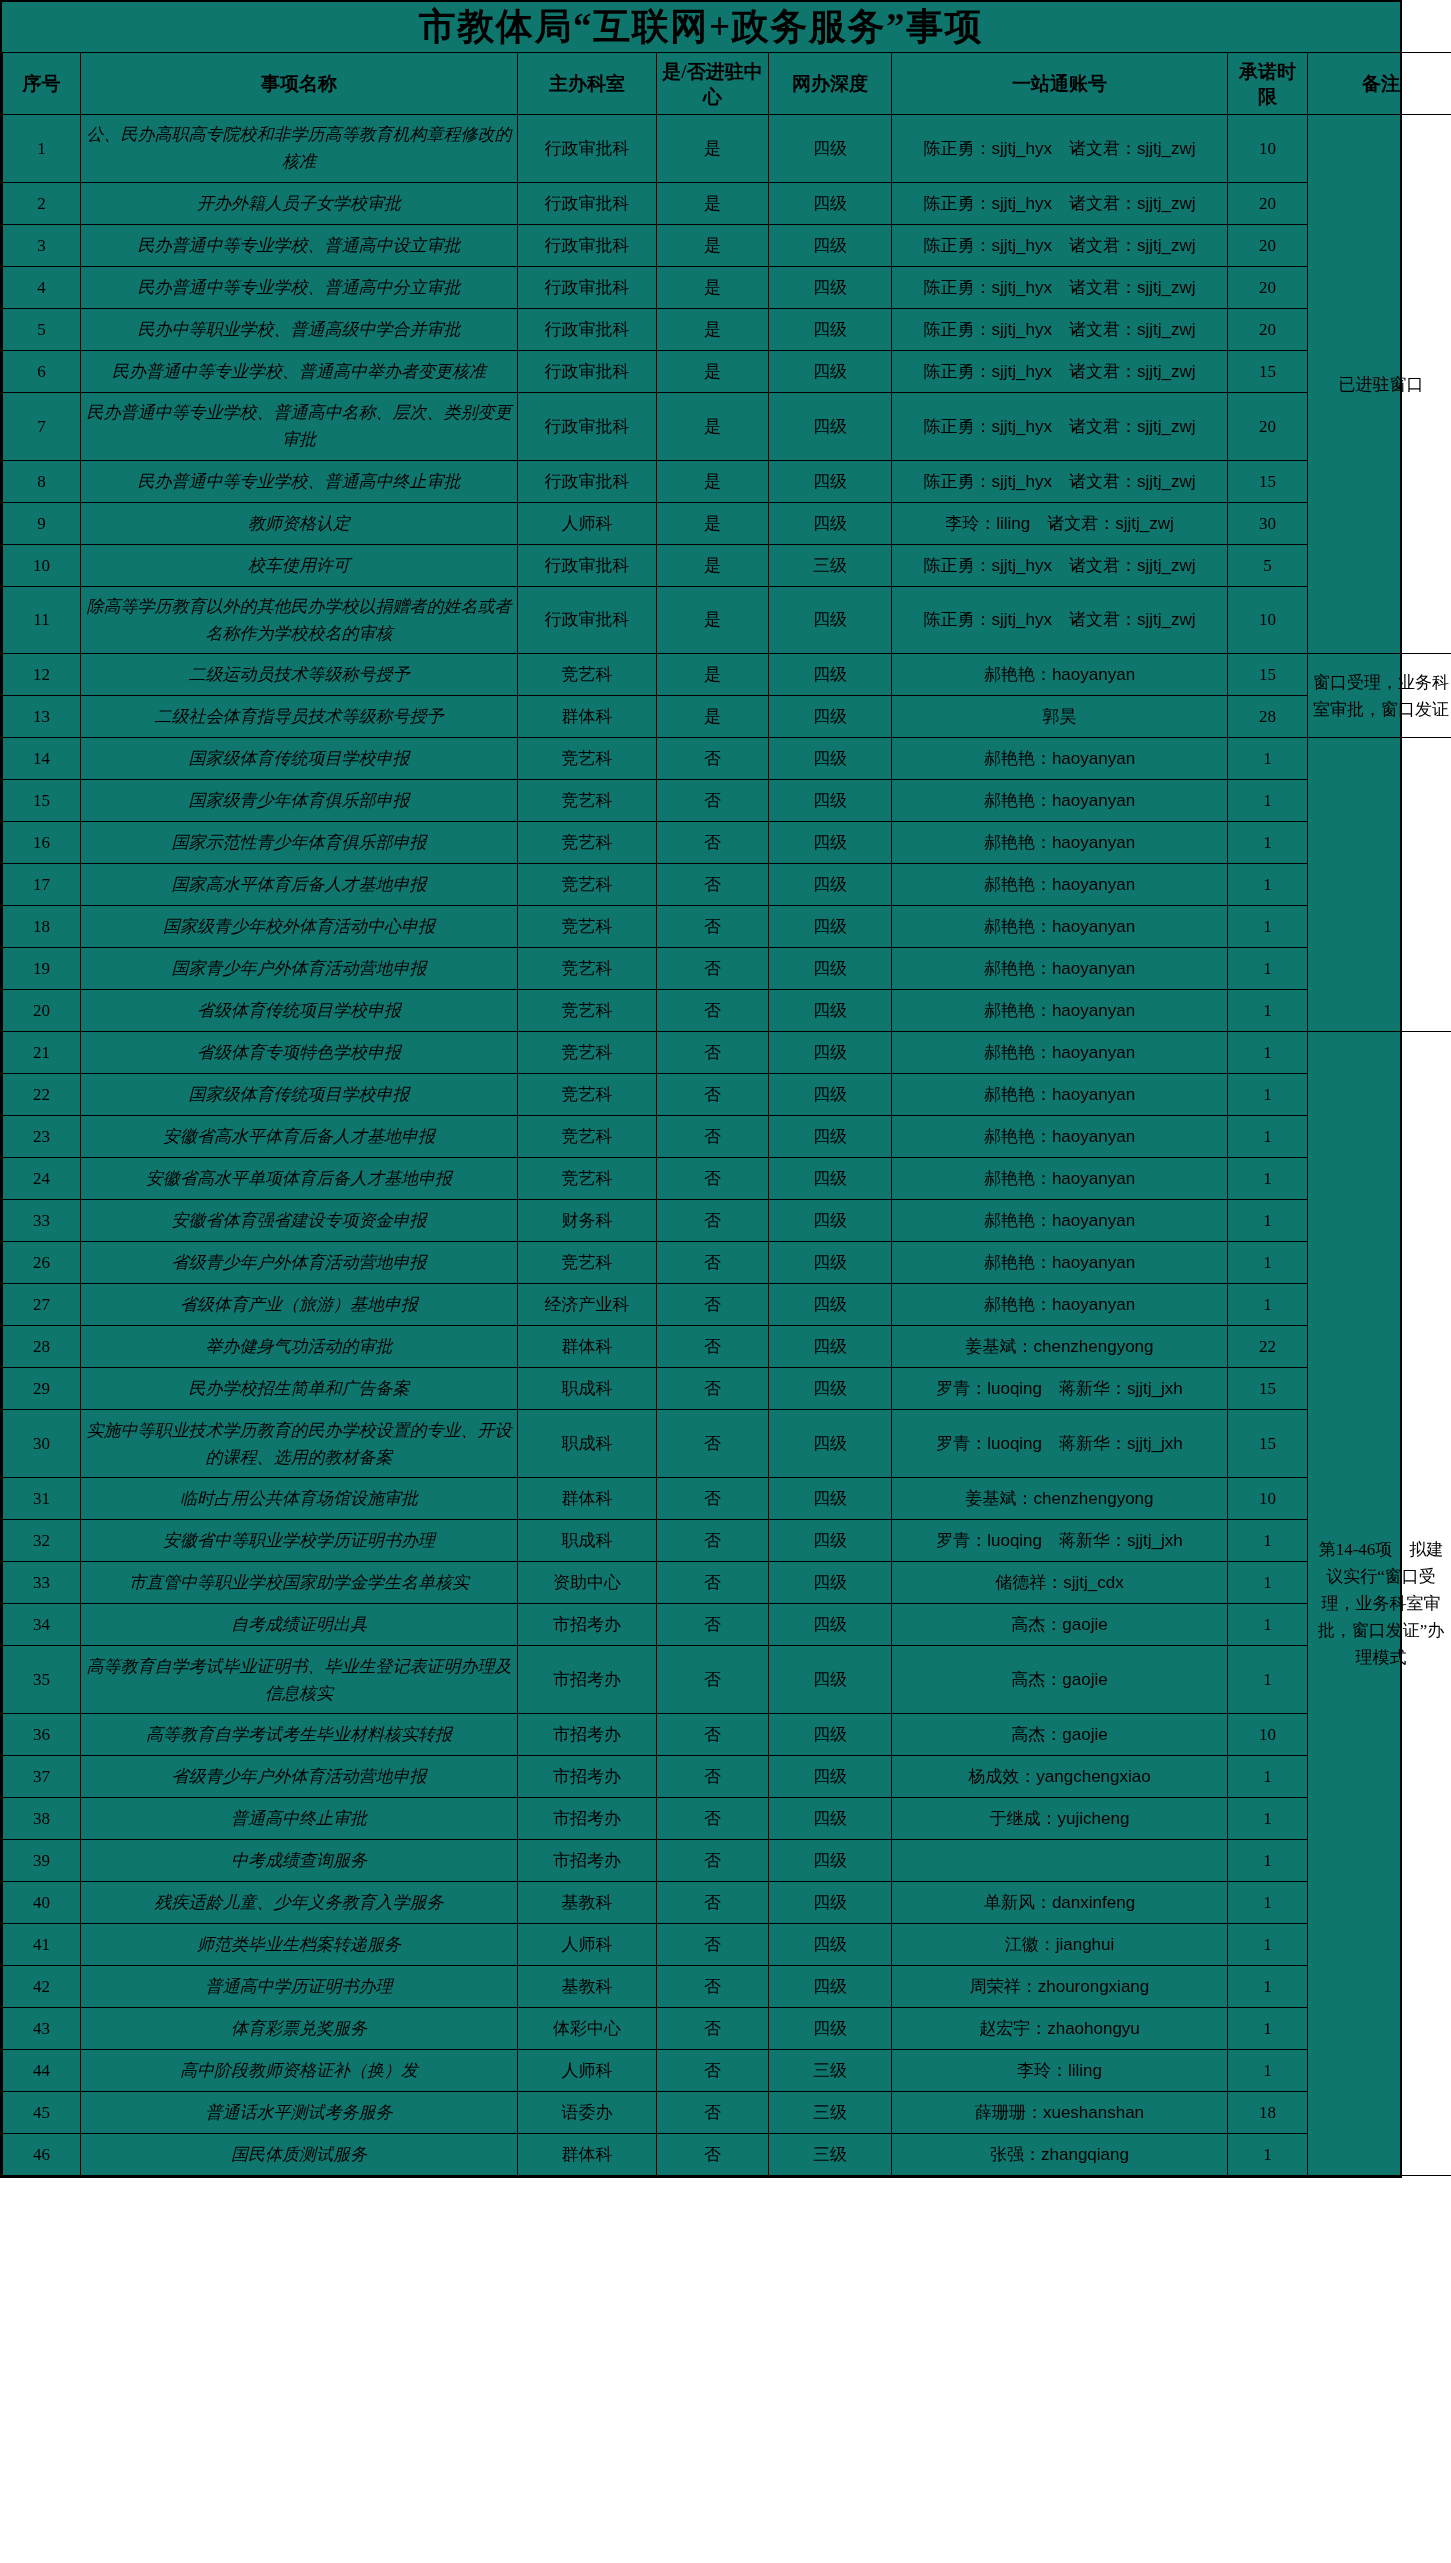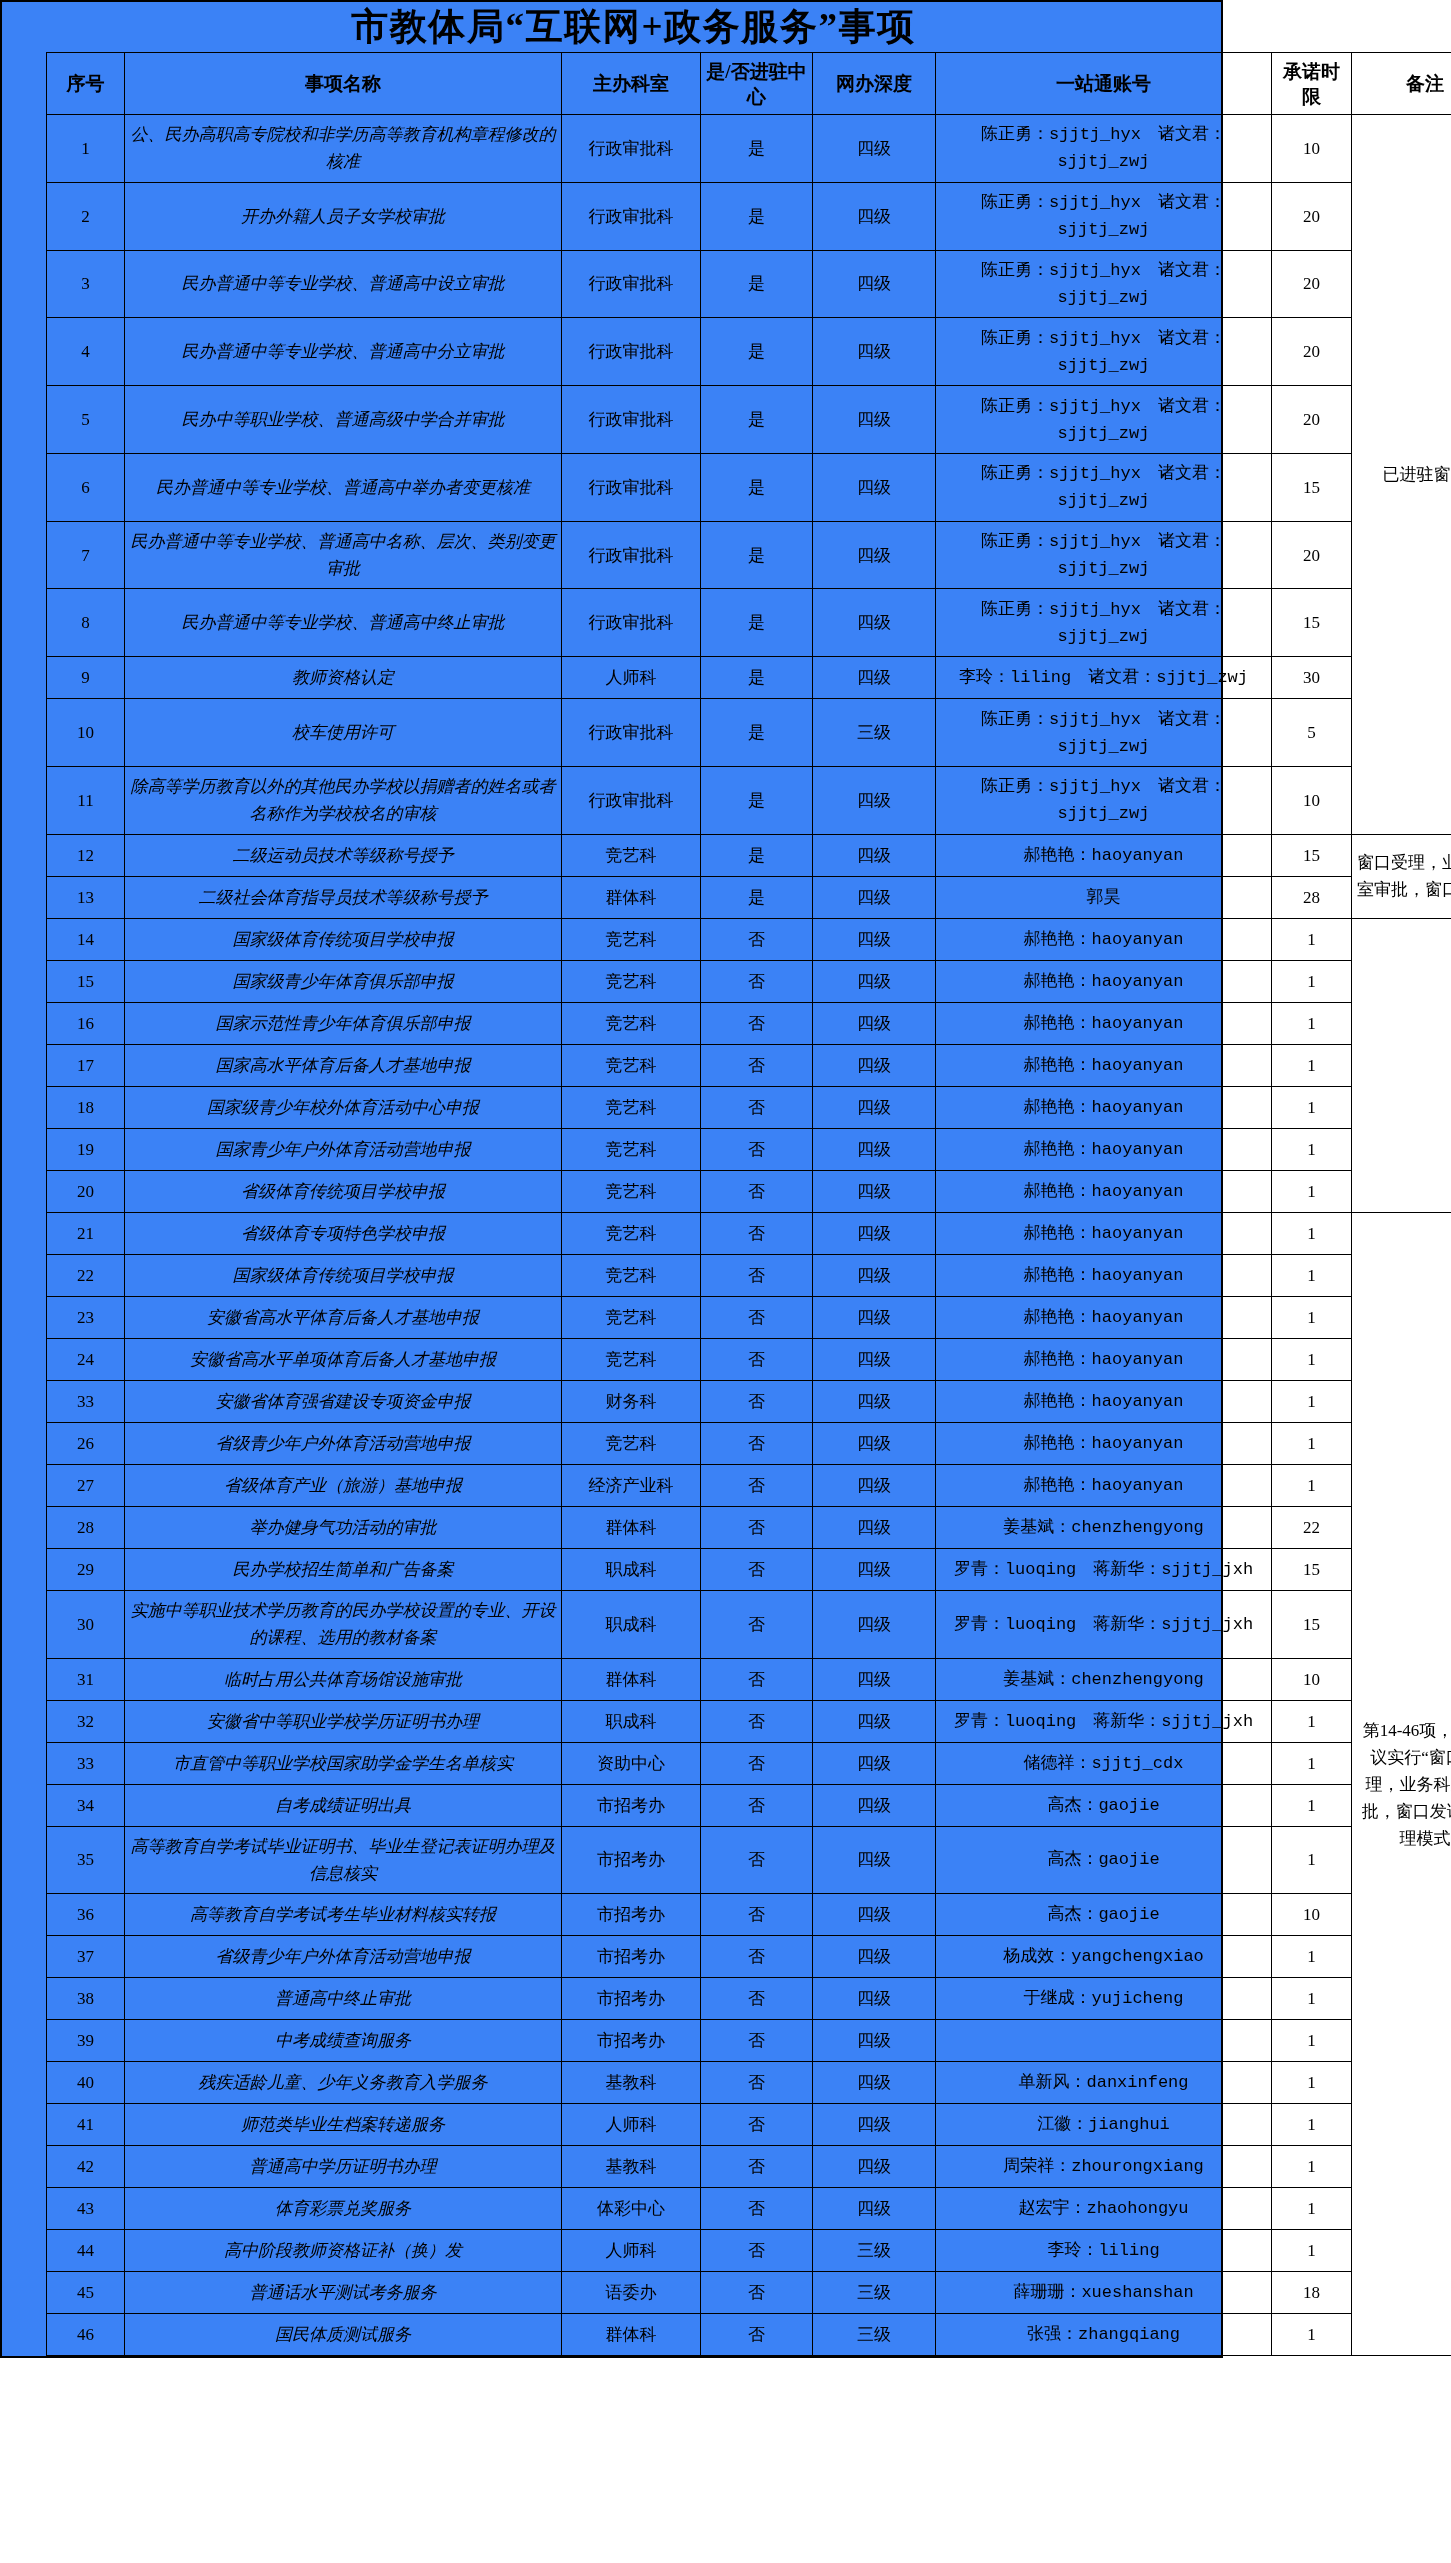--- a/index.html
+++ b/index.html
@@ -1,27 +1,26 @@
 <!DOCTYPE html>
 <html lang="zh" style="font-size:13px"><head>
 <meta charset="utf-8">
 <style>
   html, body {
     margin: 0;
     padding: 0;
     background: #ffffff;
   }
   .page {
-    width: 1223px;
+    width: 1402px;
     box-sizing: border-box;
-    background: #3b82f6;
+    background: #0f766e;
     color: #000000;
     font-family: "Liberation Serif", "DejaVu Serif", serif;
     border: 2.4px solid #000000;
-    padding-left: 44px;
   }
   .page-title {
     text-align: center;
     font-size: 37px;
     font-weight: bold;
     line-height: 50px;
     height: 50px;
     letter-spacing: 1.6px;
     overflow: hidden;
   }
@@ -46,21 +45,21 @@
     height: 62px;
     padding: 3.2px 2.4px;
   }
   table.services tbody td {
     font-size: 17px;
     line-height: 27px;
     height: 42px;
   }
   td.c-no   { font-size: 17.6px; }
   td.c-name { padding-left: 6.4px; padding-right: 6.4px; font-style: italic; }
-  td.c-acct { font-family: Liberation Mono, monospace; font-size: 16px; }
+  td.c-acct { font-family: Liberation Sans, sans-serif; font-size: 16px; }
   td.c-days { font-size: 17.6px; }
   td.remark-cell { font-size: 17px; line-height: 29px; padding: 4.8px 8px; }
   col.w-no    { width: 78px;  }
   col.w-name  { width: 437px; }
   col.w-dept  { width: 139px; }
   col.w-center{ width: 112px; }
   col.w-depth { width: 123px; }
   col.w-acct  { width: 336px; }
   col.w-days  { width: 80px; }
   col.w-note  { width: 147px; }

